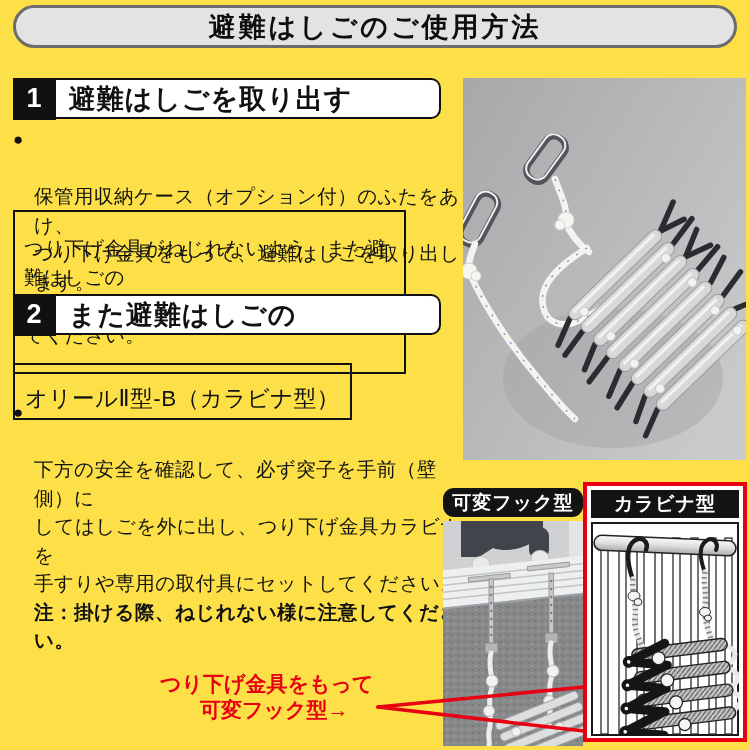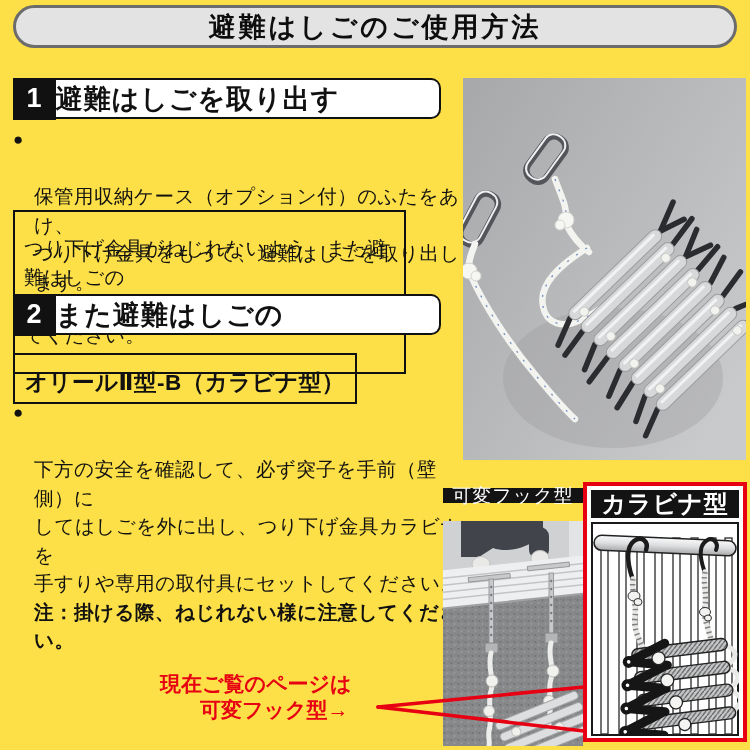--- a/index.html
+++ b/index.html
@@ -11,52 +11,52 @@
           background:#e3e3e4;border:3px solid #6c6c6c;border-radius:22px;
           display:flex;align-items:center;justify-content:center;}
   .banner span{font-size:27px;font-weight:bold;letter-spacing:3px;color:#0d0d0d;}
 
   
   .sec{position:absolute;left:13px;width:428px;height:41px;box-sizing:border-box;
        border:2.5px solid #111;border-left:none;border-radius:0 10px 10px 0;
        display:flex;align-items:stretch;background:#fff;}
   .sec .num{width:43px;background:#111;color:#fff;display:flex;align-items:center;justify-content:center;
             font-size:27px;font-weight:bold;margin:-2.5px 0 -2.5px -0.5px;}
-  .sec .ttl{display:flex;align-items:center;padding-left:0;font-size:27px;font-weight:bold;letter-spacing:1px;white-space:nowrap;}
+  .sec .ttl{display:flex;align-items:center;padding-left:13px;font-size:27px;font-weight:bold;letter-spacing:1px;white-space:nowrap;}
   #sec1{top:78px;} #sec2{top:294px;}
 
   
   .para{position:absolute;left:13px;font-size:19.5px;line-height:28.5px;font-weight:500;
         white-space:pre-line;padding-left:21px;letter-spacing:0.5px;}
   .para .bullet{position:absolute;left:0;top:1px;font-size:17px;}
   #body1{top:125px;width:435px;}
   #body2{top:398px;width:437px;}
   .caution{font-weight:bold;white-space:pre-line;}
 
   
   .notebox{position:absolute;left:13px;top:210px;width:393px;box-sizing:border-box;
            border:2.5px solid #111;padding:22px 9px;font-size:19.5px;line-height:29px;
            font-weight:500;white-space:pre-line;letter-spacing:0.3px;}
 
   
-  .model{position:absolute;left:13px;top:353px;display:inline-block;border:2.5px solid #111;
-         padding:12px 10px 4px;font-size:22.5px;font-weight:bold;letter-spacing:0.5px;white-space:nowrap;}
+  .model{position:absolute;left:13px;top:363px;display:inline-block;border:2.5px solid #111;
+         padding:18px 10px 4px;font-size:22.5px;font-weight:normal;letter-spacing:0.5px;white-space:nowrap;}
 
   
   .photoA{position:absolute;left:463px;top:78px;width:283px;height:382px;z-index:1;}
-  .panelB-hdr{position:absolute;left:443px;top:488px;width:140px;height:15px;background:#131313;
+  .panelB-hdr{position:absolute;left:443px;top:488px;width:140px;height:29px;background:#131313;
               color:#fff;display:flex;align-items:center;justify-content:center;
-              font-size:19px;font-weight:normal;letter-spacing:1px;z-index:1;}
+              font-size:19px;font-weight:bold;letter-spacing:1px;z-index:1;border-radius:11px;}
   .photoB{position:absolute;left:443px;top:521px;width:140px;height:225px;z-index:1;}
 
   .red-panel{position:absolute;left:583px;top:482px;width:164px;height:260px;box-sizing:border-box;
              border:4px solid #e60012;background:#fff;z-index:4;}
   .panelC-hdr{position:absolute;left:4px;top:4px;width:148px;height:28px;background:#131313;
               color:#fff;display:flex;align-items:center;justify-content:center;
-              font-size:24px;font-weight:bold;letter-spacing:1px;}
+              font-size:19px;font-weight:bold;letter-spacing:1px;}
   .illoC{position:absolute;left:4px;top:36px;width:148px;height:214px;}
 
   
   .callout{position:absolute;left:160px;top:671px;color:#e60012;font-weight:bold;
            font-size:21px;line-height:26px;z-index:2;white-space:nowrap;}
   .callout .l2{padding-left:40px;}
   .redlines{position:absolute;left:374px;top:680px;width:212px;height:56px;z-index:3;}
 </style>
 </head>
 <body>
@@ -347,21 +347,21 @@
           <circle cx="-16" cy="-38" r="6.5"></circle>
             <circle cx="-10" cy="-15" r="6.5"></circle>
           <circle cx="-4" cy="8" r="6.5"></circle>
             <circle cx="2" cy="31" r="6"></circle>
         </g>
       </g>
     </svg>
   </div>
 
   <div class="callout">
-    <div class="l1">現在ご覧のページは</div>
+    <div class="l1">つり下げ金具をもって</div>
     <div class="l2">可変フック型→</div>
   </div>
 
   <svg class="redlines" viewBox="0 0 212 56">
     <line x1="4" y1="27" x2="210" y2="7" stroke="#e60012" stroke-width="3.5" stroke-linecap="round"></line>
     <line x1="4" y1="27" x2="210" y2="51" stroke="#e60012" stroke-width="3.5" stroke-linecap="round"></line>
   </svg>
 
 </div>
 

